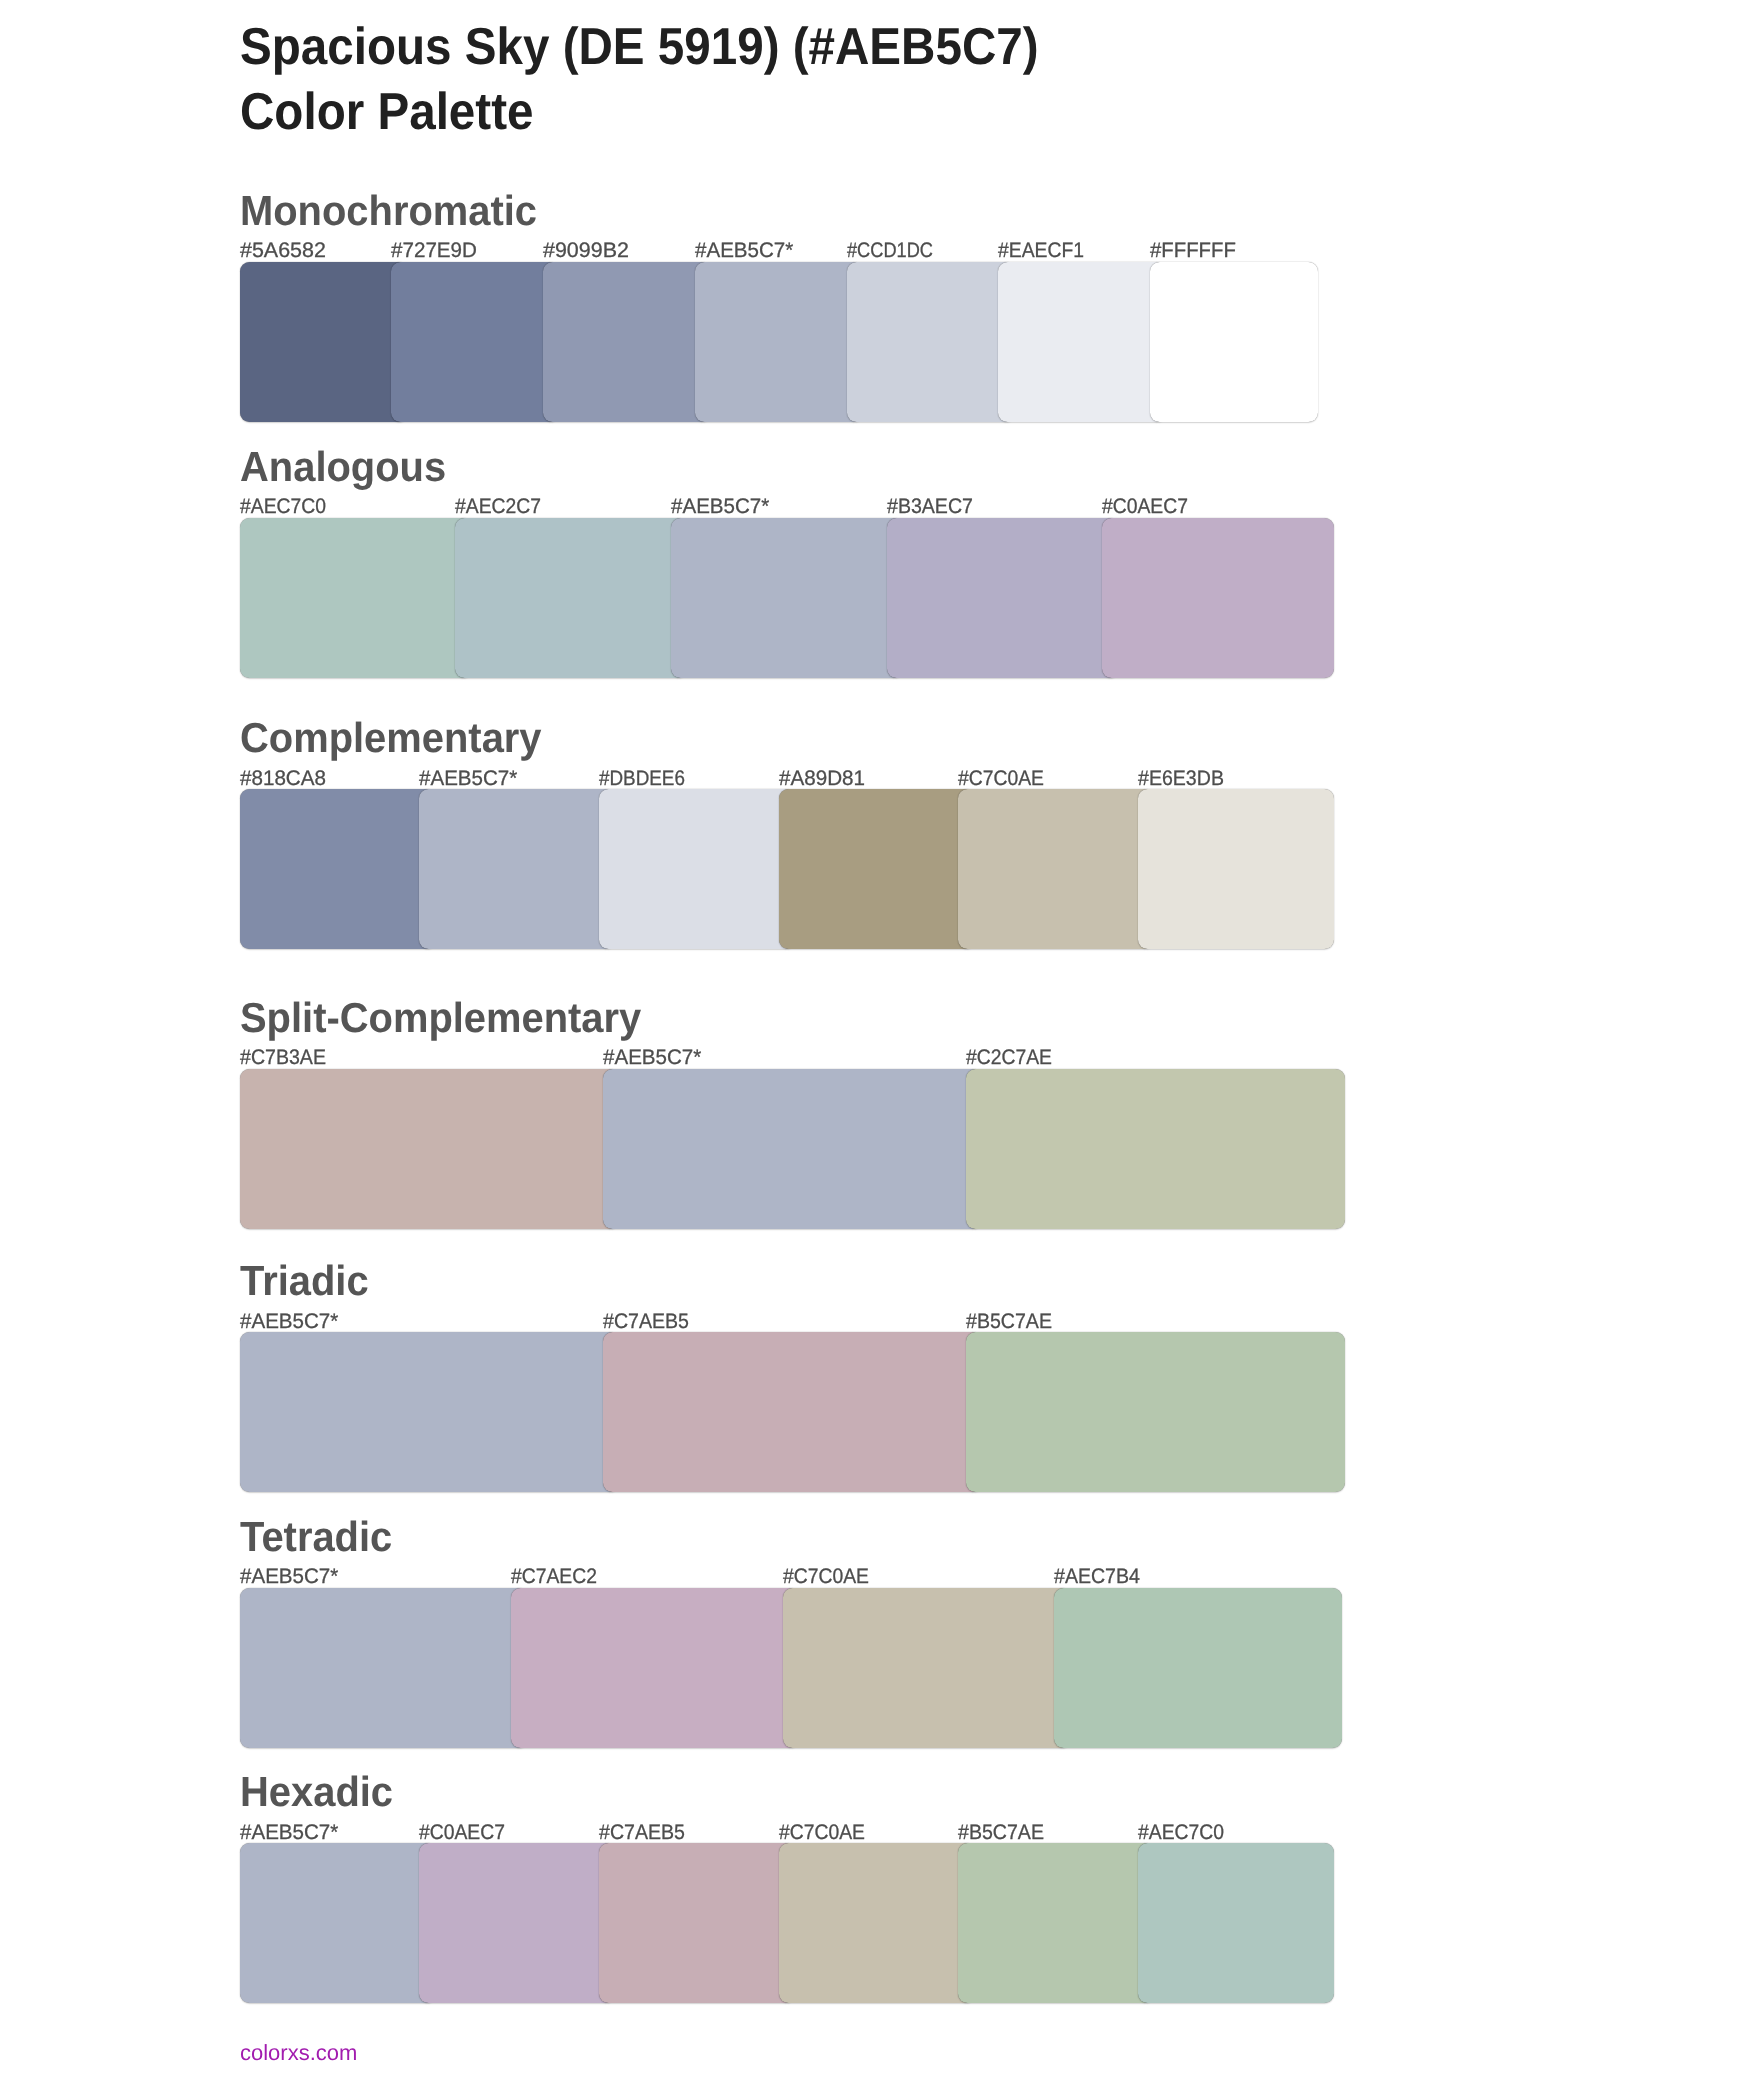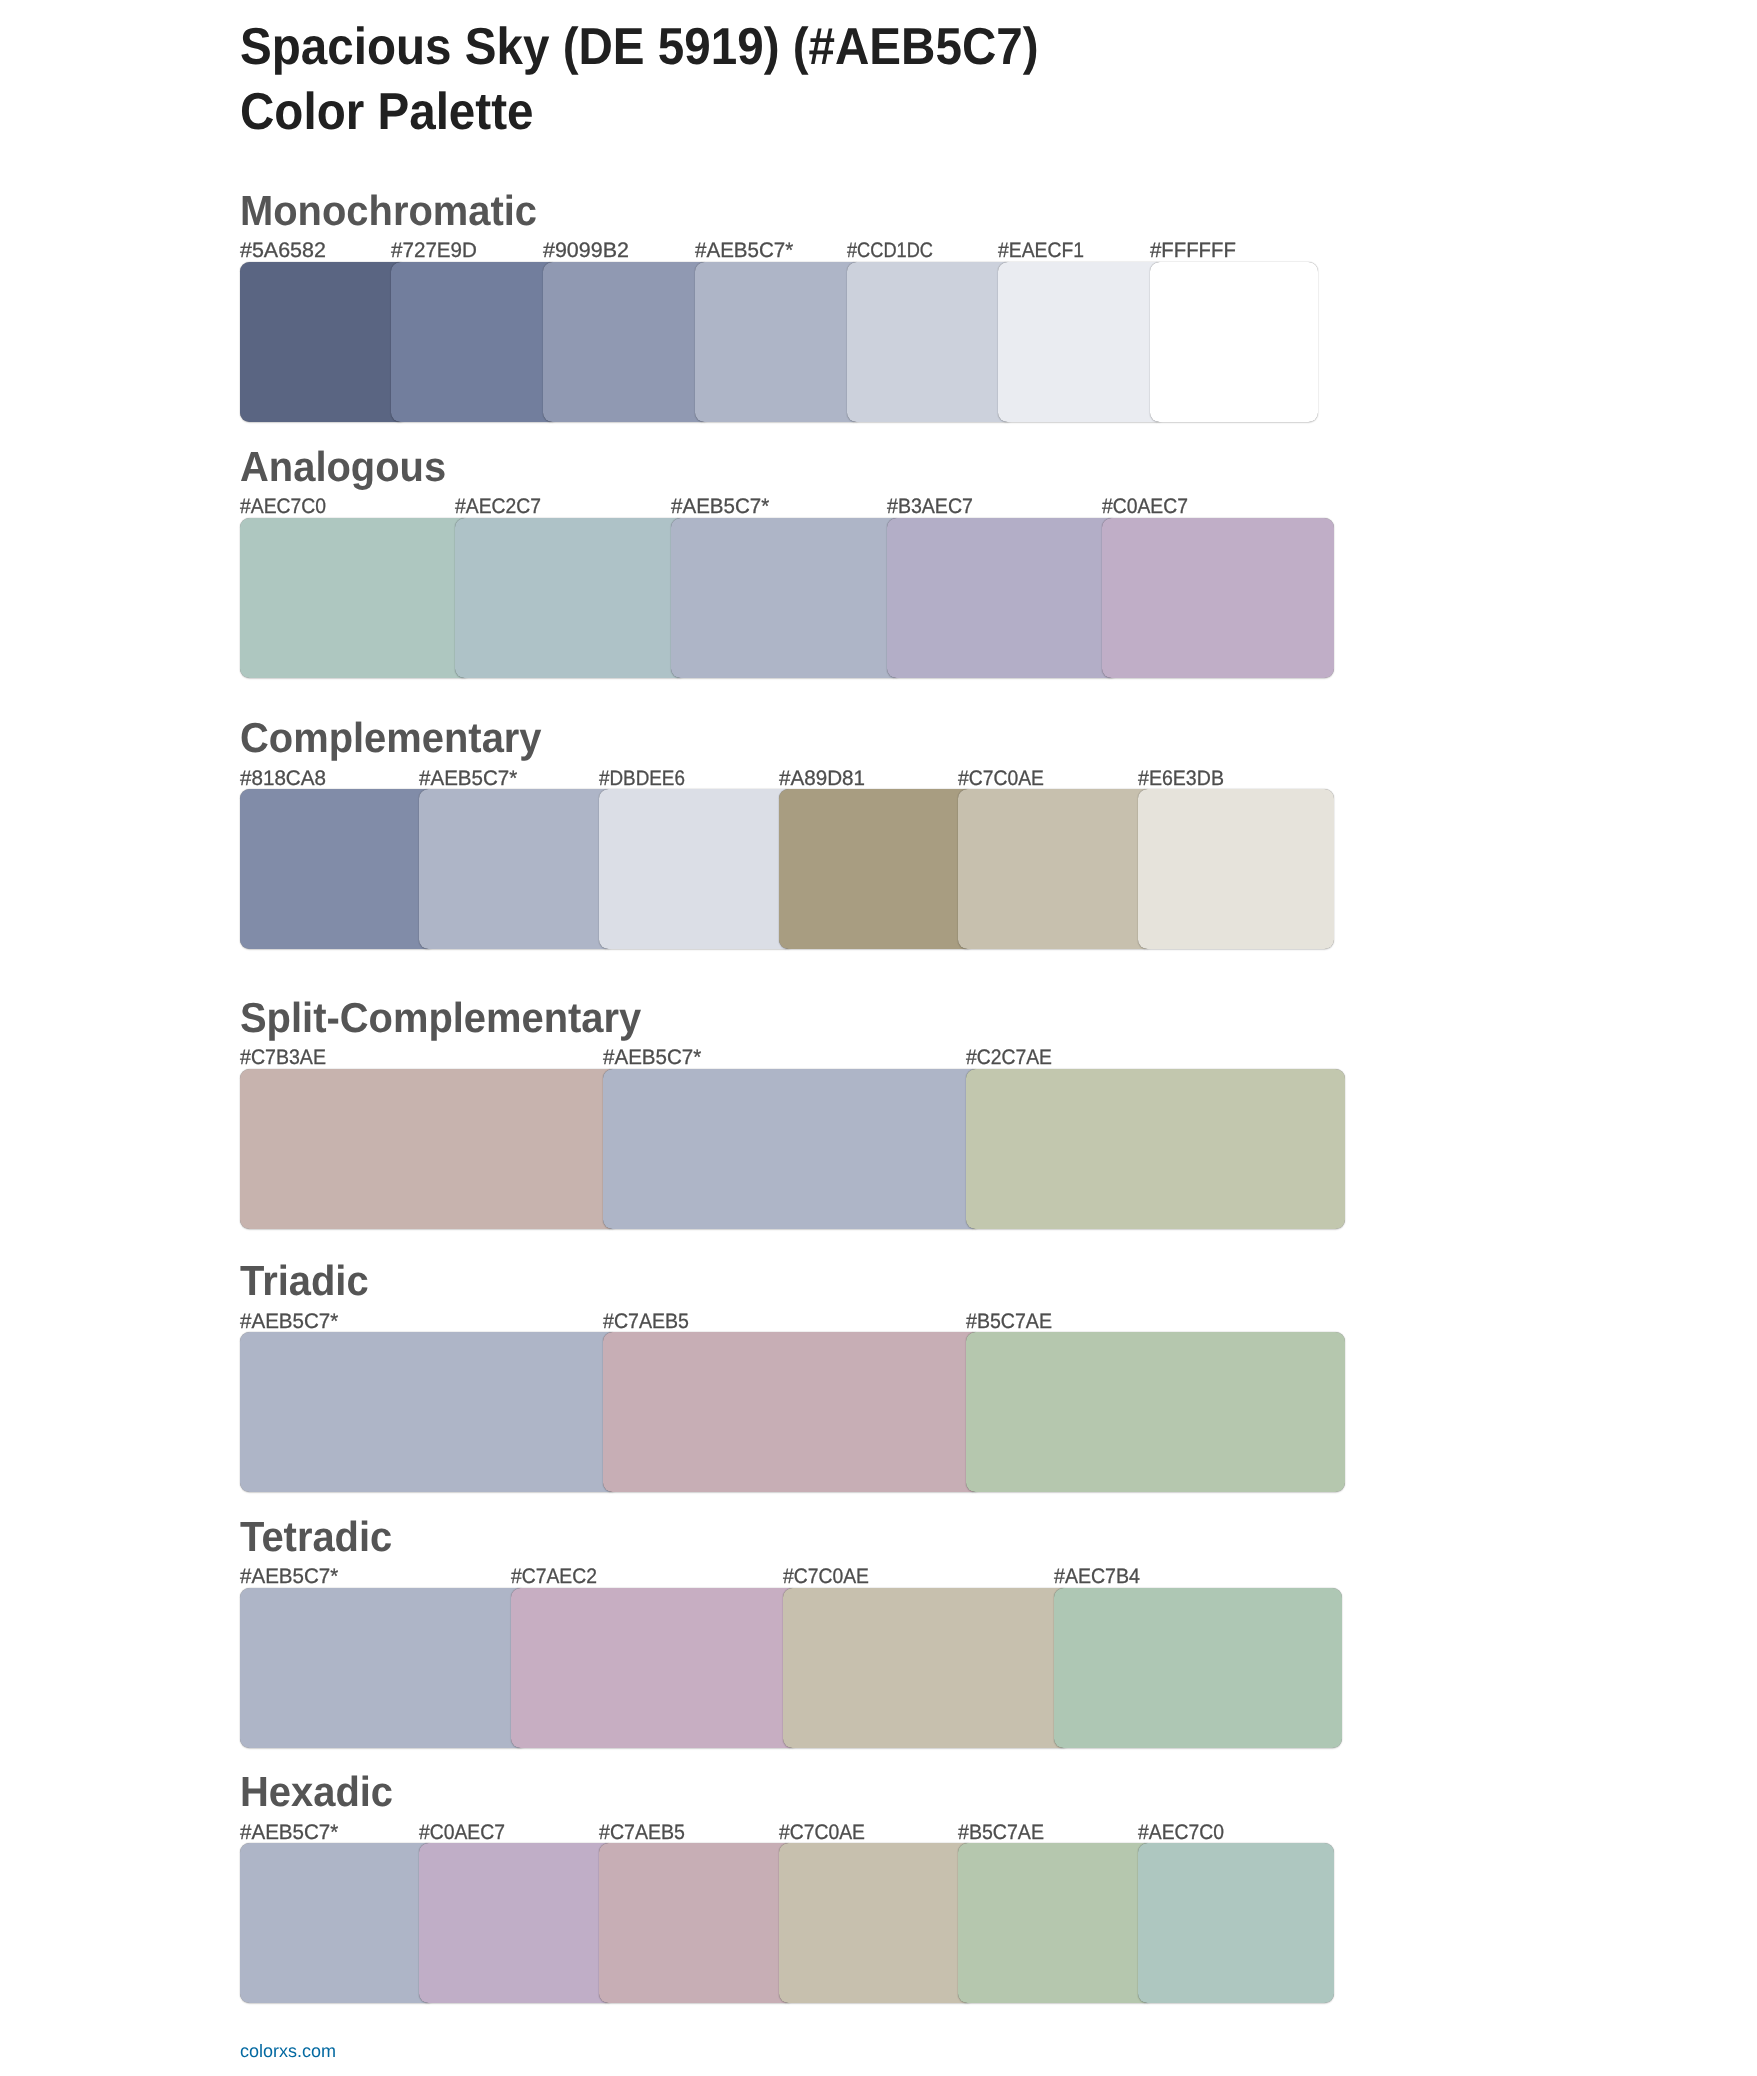--- a/index.html
+++ b/index.html
@@ -17,21 +17,21 @@
 
   .sec{position:absolute;left:0;top:0;width:1757px;}
   .sec-title{position:absolute;left:240px;font-weight:700;font-size:42px;
              line-height:1;color:#555555;white-space:nowrap;
              transform:translate3d(0,0,0) scaleX(0.95);transform-origin:0 0;}
   .lab{position:absolute;font-size:21px;line-height:1;color:#4d4d4d;white-space:nowrap;
        -webkit-text-stroke:0.3px #4d4d4d;
        transform:translate3d(0,0,0) scaleX(1.02);transform-origin:0 0;}
   .sw{position:absolute;border-radius:9.6px;
       box-shadow:0 0 0.8px rgba(0,0,0,0.45), 0 0.8px 1.6px rgba(0,0,0,0.16);}
-  .footer{position:absolute;left:240px;font-size:18px;line-height:1;color:#0369a1;white-space:nowrap;transform:translate3d(0,0,0);}
+  .footer{position:absolute;left:240px;font-size:22px;line-height:1;color:#a21caf;white-space:nowrap;transform:translate3d(0,0,0);}
 </style>
 </head>
 <body>
 
 <div class="page">
   <div class="title" style="top:21px">Spacious Sky (DE 5919) (#AEB5C7)</div>
   <div class="title" style="top:86px">Color Palette</div>
   <div id="sections">
       <div class="sec">
         <div class="sec-title" style="top: 190px;">Monochromatic</div>

